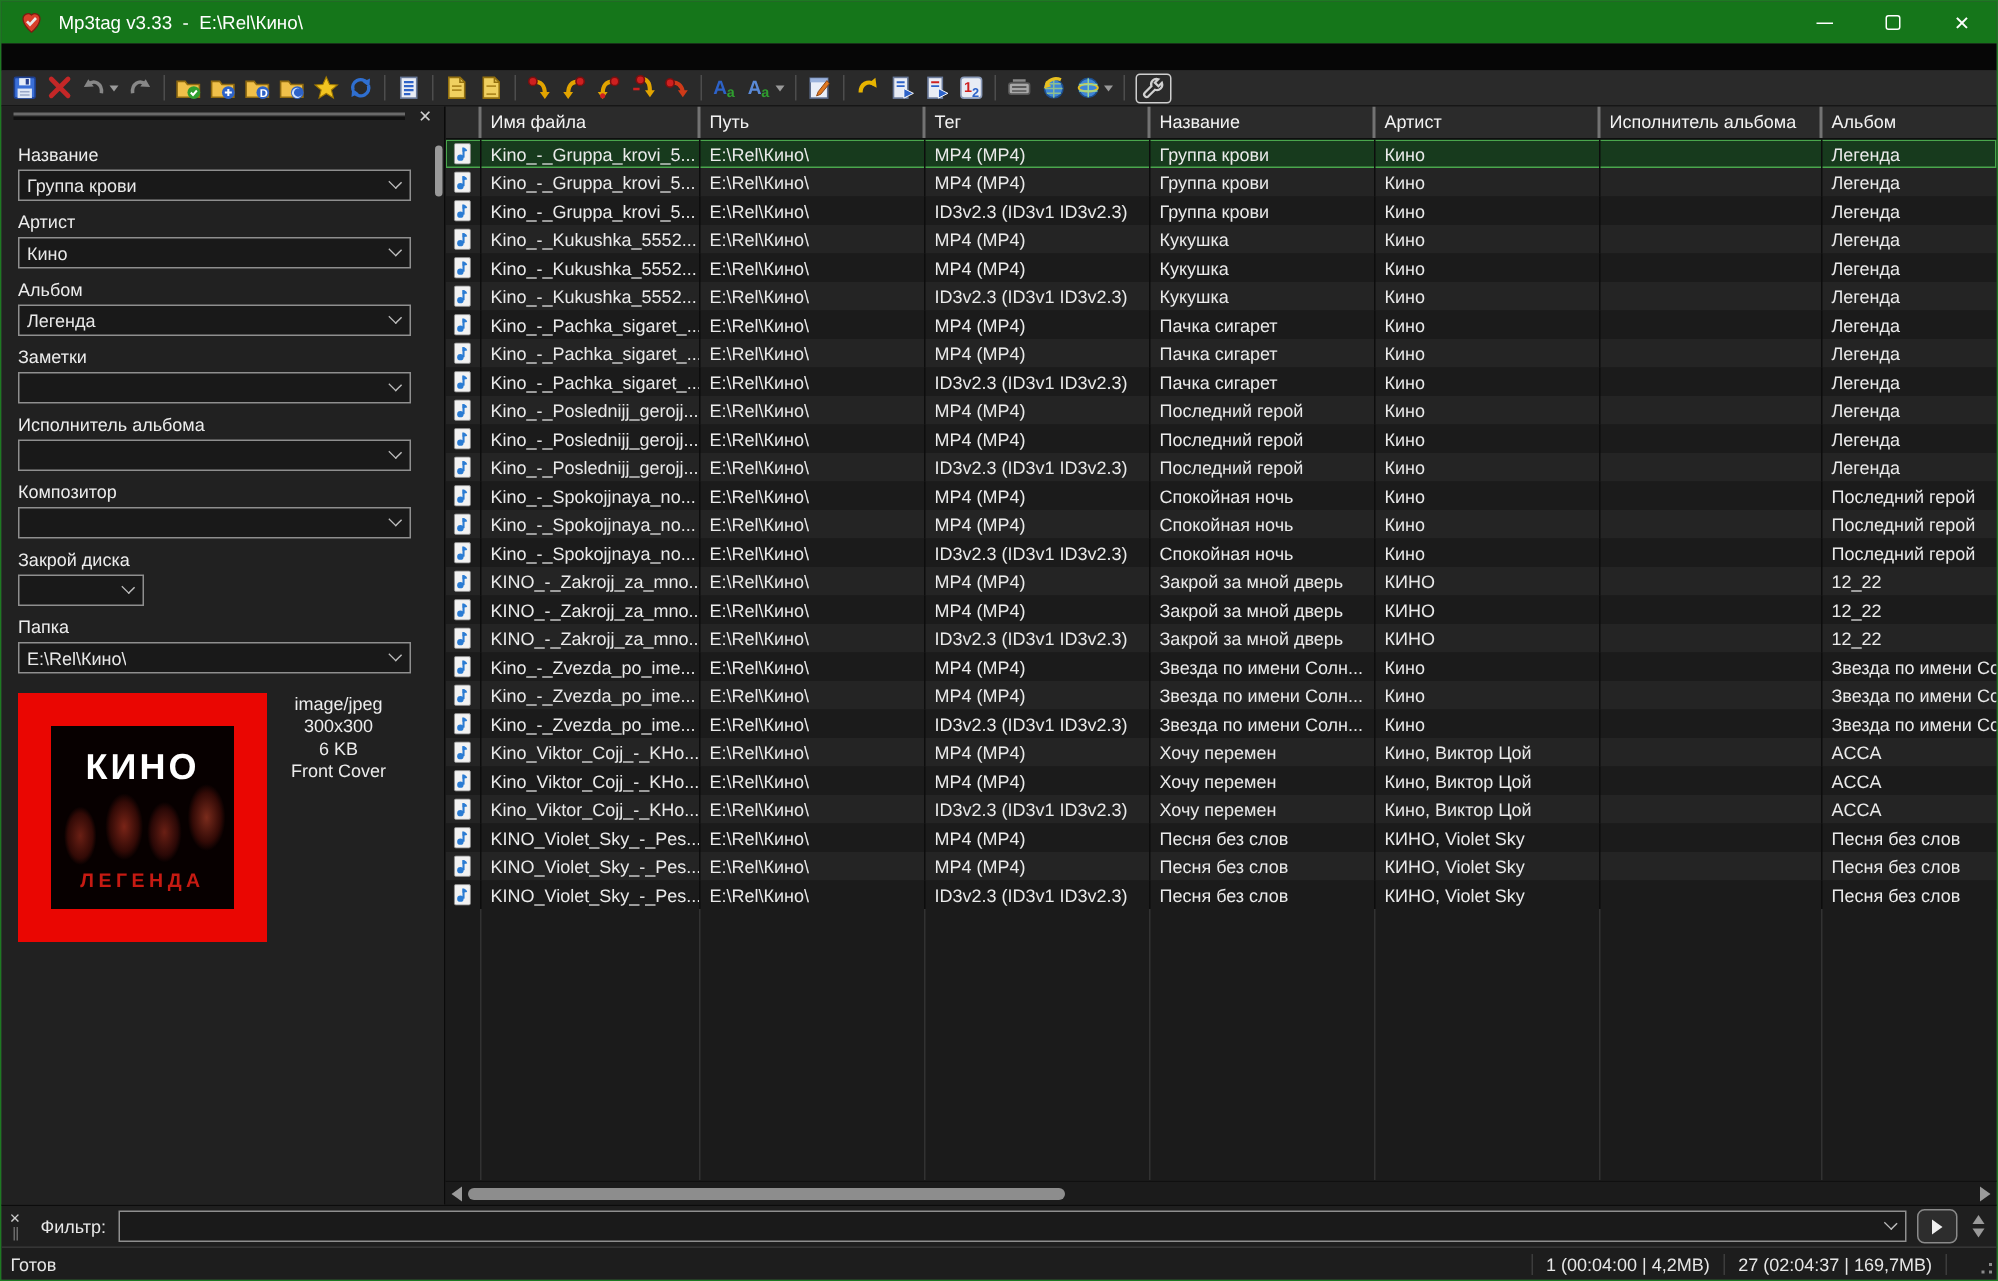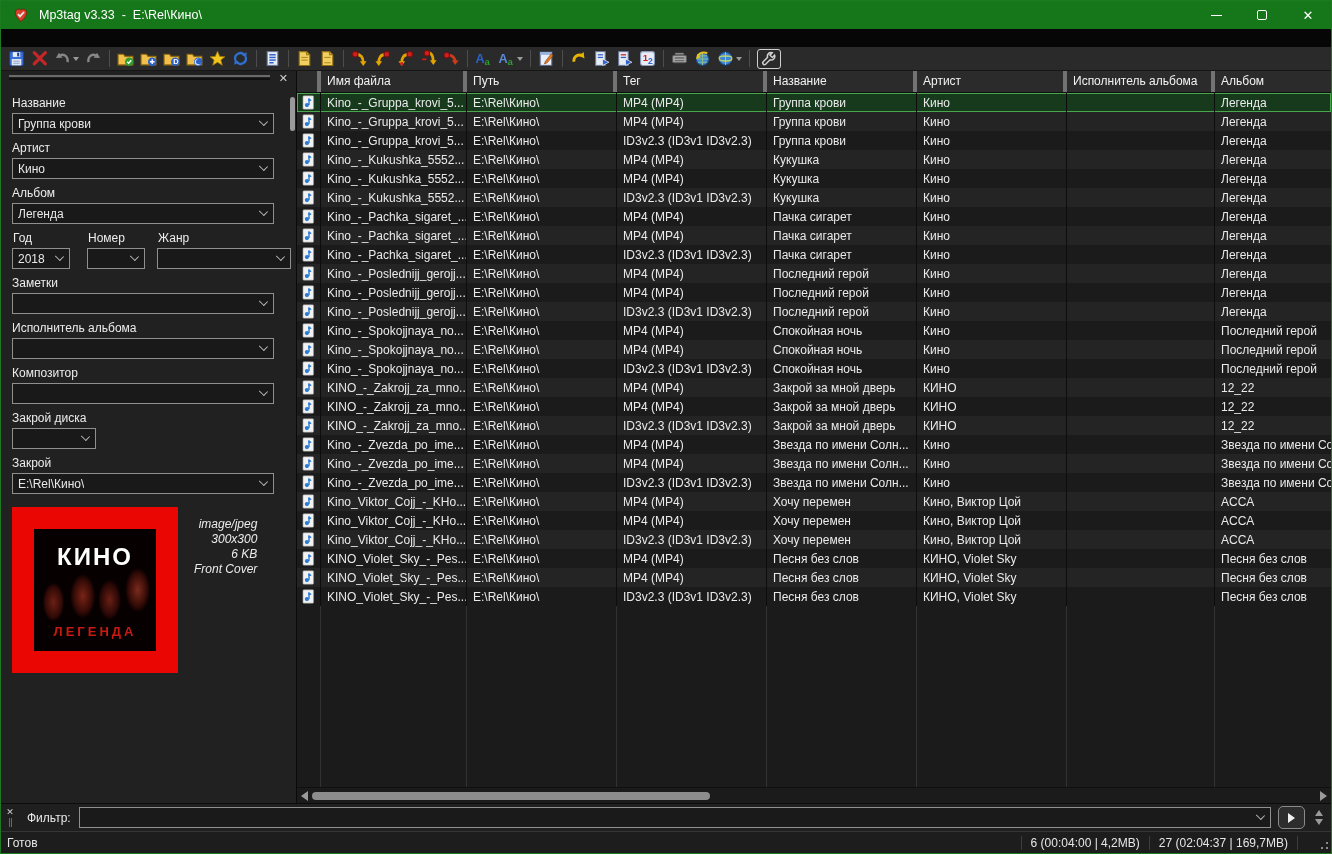--- a/index.html
+++ b/index.html
@@ -52,27 +52,27 @@
   .art-row { display:flex; margin-top:13px; }
   .art-box { margin-left:11px; width:166px; height:166px; background:#ea0602; flex:0 0 auto; padding:22px; }
   .art-inner { width:100%; height:100%; background:#070000; position:relative; overflow:hidden; }
   .cover-title { position:absolute; top:14px; width:100%; text-align:center; color:#fff; font-weight:bold; font-size:24px; letter-spacing:2px; }
   .cover-faces { position:absolute; inset:0; background:
       radial-gradient(ellipse 15px 27px at 16% 60%, #6a1f14 0%, #320a06 55%, rgba(0,0,0,0) 72%),
       radial-gradient(ellipse 17px 30px at 40% 55%, #7a2417 0%, #320a06 55%, rgba(0,0,0,0) 74%),
       radial-gradient(ellipse 16px 28px at 62% 58%, #6a1f14 0%, #2a0806 55%, rgba(0,0,0,0) 72%),
       radial-gradient(ellipse 17px 30px at 85% 50%, #7a2b1c 0%, #320a06 55%, rgba(0,0,0,0) 74%); }
   .cover-sub { position:absolute; bottom:12px; width:100%; text-align:center; color:#c61a12; font-weight:bold; font-size:13px; letter-spacing:3px; }
-  .art-info { margin-left:16px; margin-top:10px; text-align:right; line-height:15px; color:#ececec;font-style:italic; }
+  .art-info { margin-left:16px; text-align:center; line-height:15px; color:#ececec; }
 
   
   .tablewrap { flex:1 1 auto; display:flex; flex-direction:column; min-width:0; }
   .table { --cols:24px 146px 150px 150px 150px 150px 148px minmax(0,1fr); height:716px; display:flex; flex-direction:column; background:#1b1b1b; overflow:hidden; }
   .thead { height:22px; flex:0 0 auto; display:grid; grid-template-columns:var(--cols); background:#2b2b2b; border-bottom:1px solid #0e0e0e; }
-  .th { padding:3px 6px; border-right:4px solid #737373; white-space:nowrap; overflow:hidden; color:#f2f2f2; }
+  .th { padding:3px 6px; border-right:2px solid #737373; white-space:nowrap; overflow:hidden; color:#f2f2f2; }
   .tbody { flex:1 1 auto; display:flex; flex-direction:column; min-height:0;justify-content:space-between; }
   .trow { height:19px; flex:0 0 auto; display:grid; grid-template-columns:var(--cols); background:#1b1b1b; }
   .trow:nth-child(even) { background:#242424; }
   .td { padding:0 6px; border-right:1px solid #0d0d0d; white-space:nowrap; overflow:hidden; display:flex; align-items:center; color:#eaeaea; }
   .td.icon { padding:0 4px; justify-content:center; }
   .trow.sel { background:#173a1d; box-shadow:inset 0 0 0 1px #4aa64d; color:#f2fff2; }
   .filler { flex:1 1 auto; display:grid; grid-template-columns:var(--cols); }
   .filler .fc { border-right:1px solid #323232; }
 
   
@@ -380,43 +380,20 @@
             <span class="val">Кино</span>
             <span class="chev"></span>
           </div>
 
         <div class="flabel">Альбом</div>
         <div class="combo">
             <span class="val">Легенда</span>
             <span class="chev"></span>
           </div>
 
-        <div class="trio">
-          <div class="col" style="width:58px;">
-            <div class="flabel flabel2">Год</div>
-            <div class="combo c-year">
-                <span class="val">2018</span>
-                <span class="chev"></span>
-              </div>
-          </div>
-          <div class="col" style="width:58px; margin-left:17px;">
-            <div class="flabel flabel2">Номер</div>
-            <div class="combo c-track">
-                <span class="val"></span>
-                <span class="chev"></span>
-              </div>
-          </div>
-          <div class="col" style="margin-left:12px;">
-            <div class="flabel flabel2">Жанр</div>
-            <div class="combo c-genre">
-                <span class="val"></span>
-                <span class="chev"></span>
-              </div>
-          </div>
-        </div>
 
         <div class="flabel">Заметки</div>
         <div class="combo">
             <span class="val"></span>
             <span class="chev"></span>
           </div>
 
         <div class="flabel">Исполнитель альбома</div>
         <div class="combo">
             <span class="val"></span>
@@ -428,21 +405,21 @@
             <span class="val"></span>
             <span class="chev"></span>
           </div>
 
         <div class="flabel">Закрой диска</div>
         <div class="combo c-disc">
             <span class="val"></span>
             <span class="chev"></span>
           </div>
 
-        <div class="flabel">Закрой</div>
+        <div class="flabel">Папка</div>
         <div class="combo">
             <span class="val">E:\Rel\Кино\</span>
             <span class="chev"></span>
           </div>
       </div>
 
       <div class="art-row">
         <div class="art-box">
           <div class="art-inner">
             <div class="cover-faces"></div>
@@ -966,21 +943,21 @@
       </div>
     <div class="filter-spin">
       <span class="sp-up"></span>
       <span class="sp-dn"></span>
     </div>
   </div>
 
   <div class="statusbar">
     <span class="sseg">Готов</span>
     <span style="margin-left:auto;" class="sdiv"></span>
-    <span class="sseg">6 (00:04:00 | 4,2MB)</span>
+    <span class="sseg">1 (00:04:00 | 4,2MB)</span>
     <span class="sdiv"></span>
     <span class="sseg">27 (02:04:37 | 169,7MB)</span>
     <span class="sdiv"></span>
     <span class="sgrip">
       <i style="right:1px;bottom:1px;"></i>
         <i style="right:1px;bottom:6px;"></i>
         <i style="right:6px;bottom:1px;"></i>
     </span>
   </div>
 

